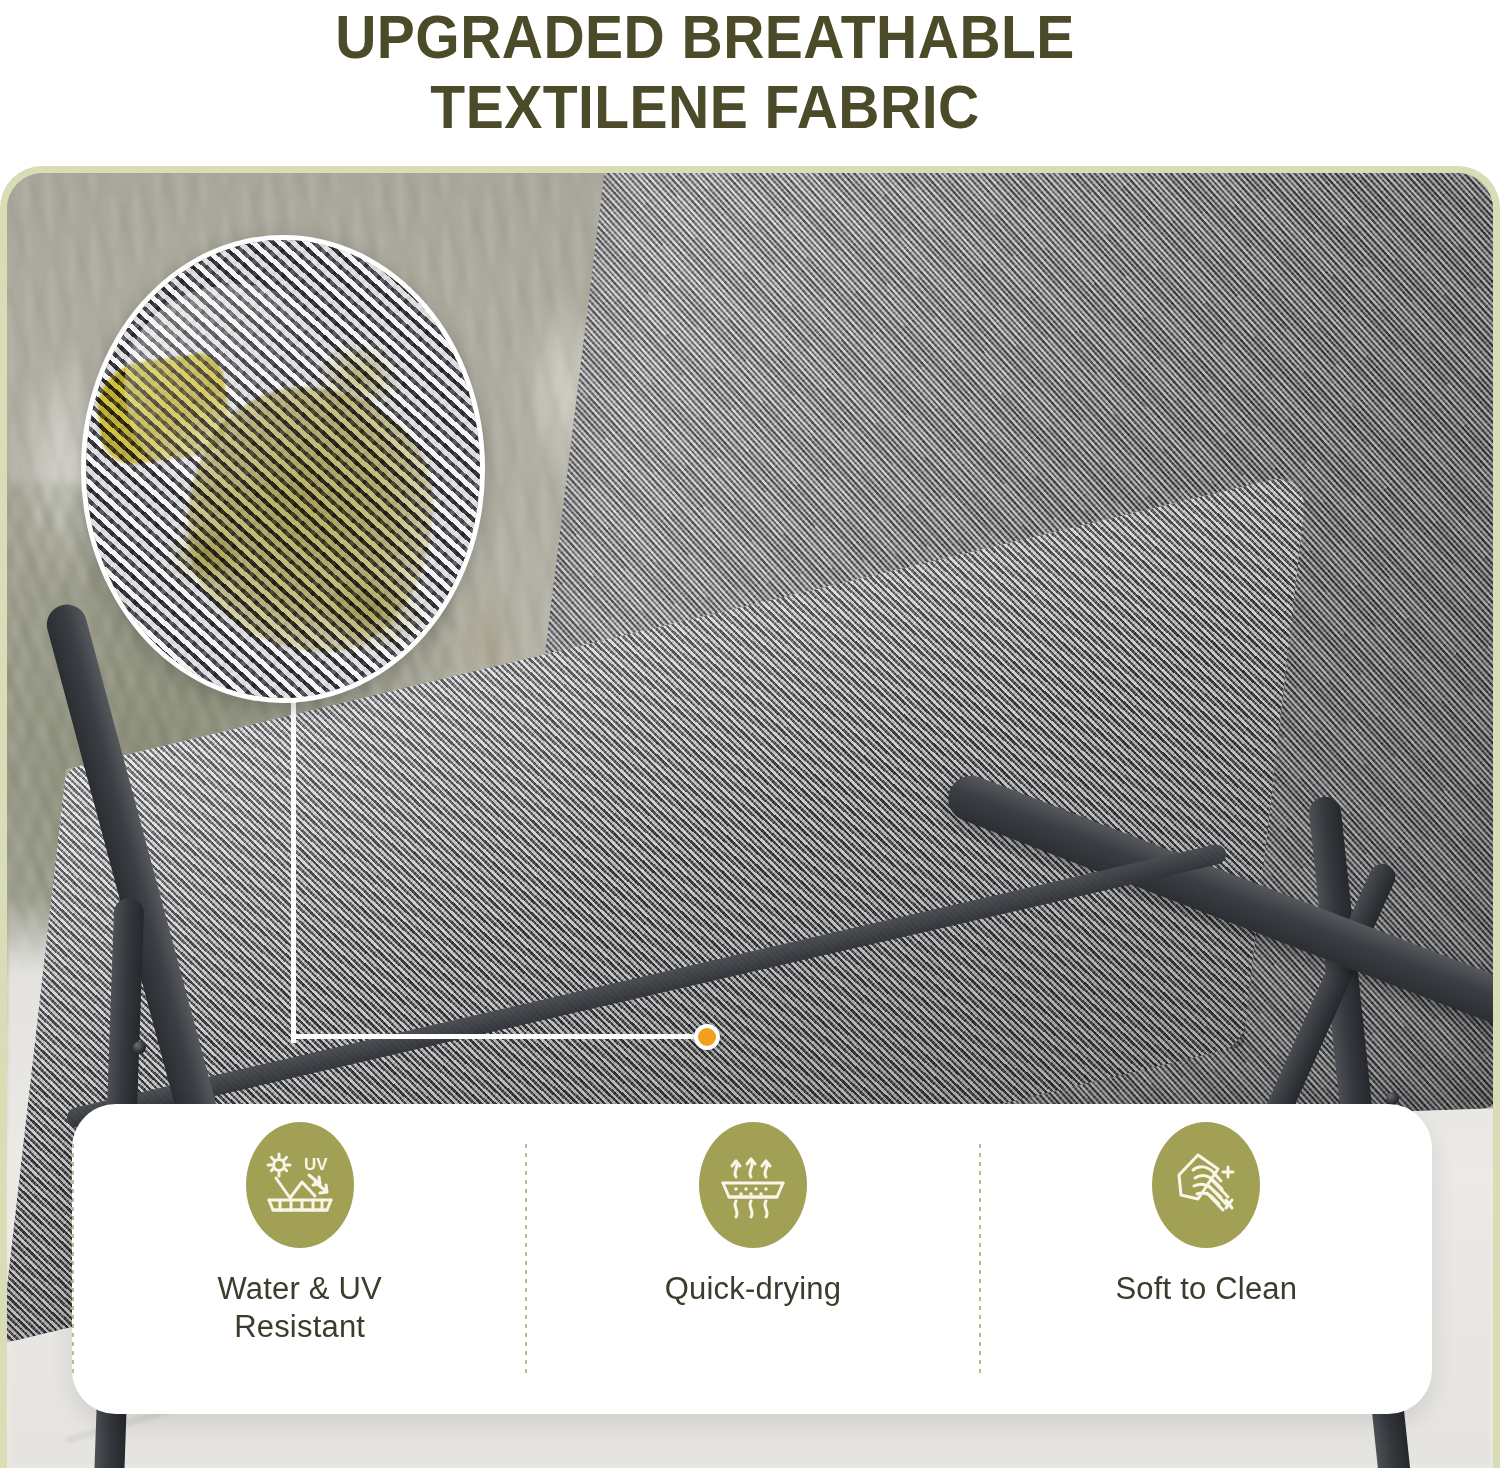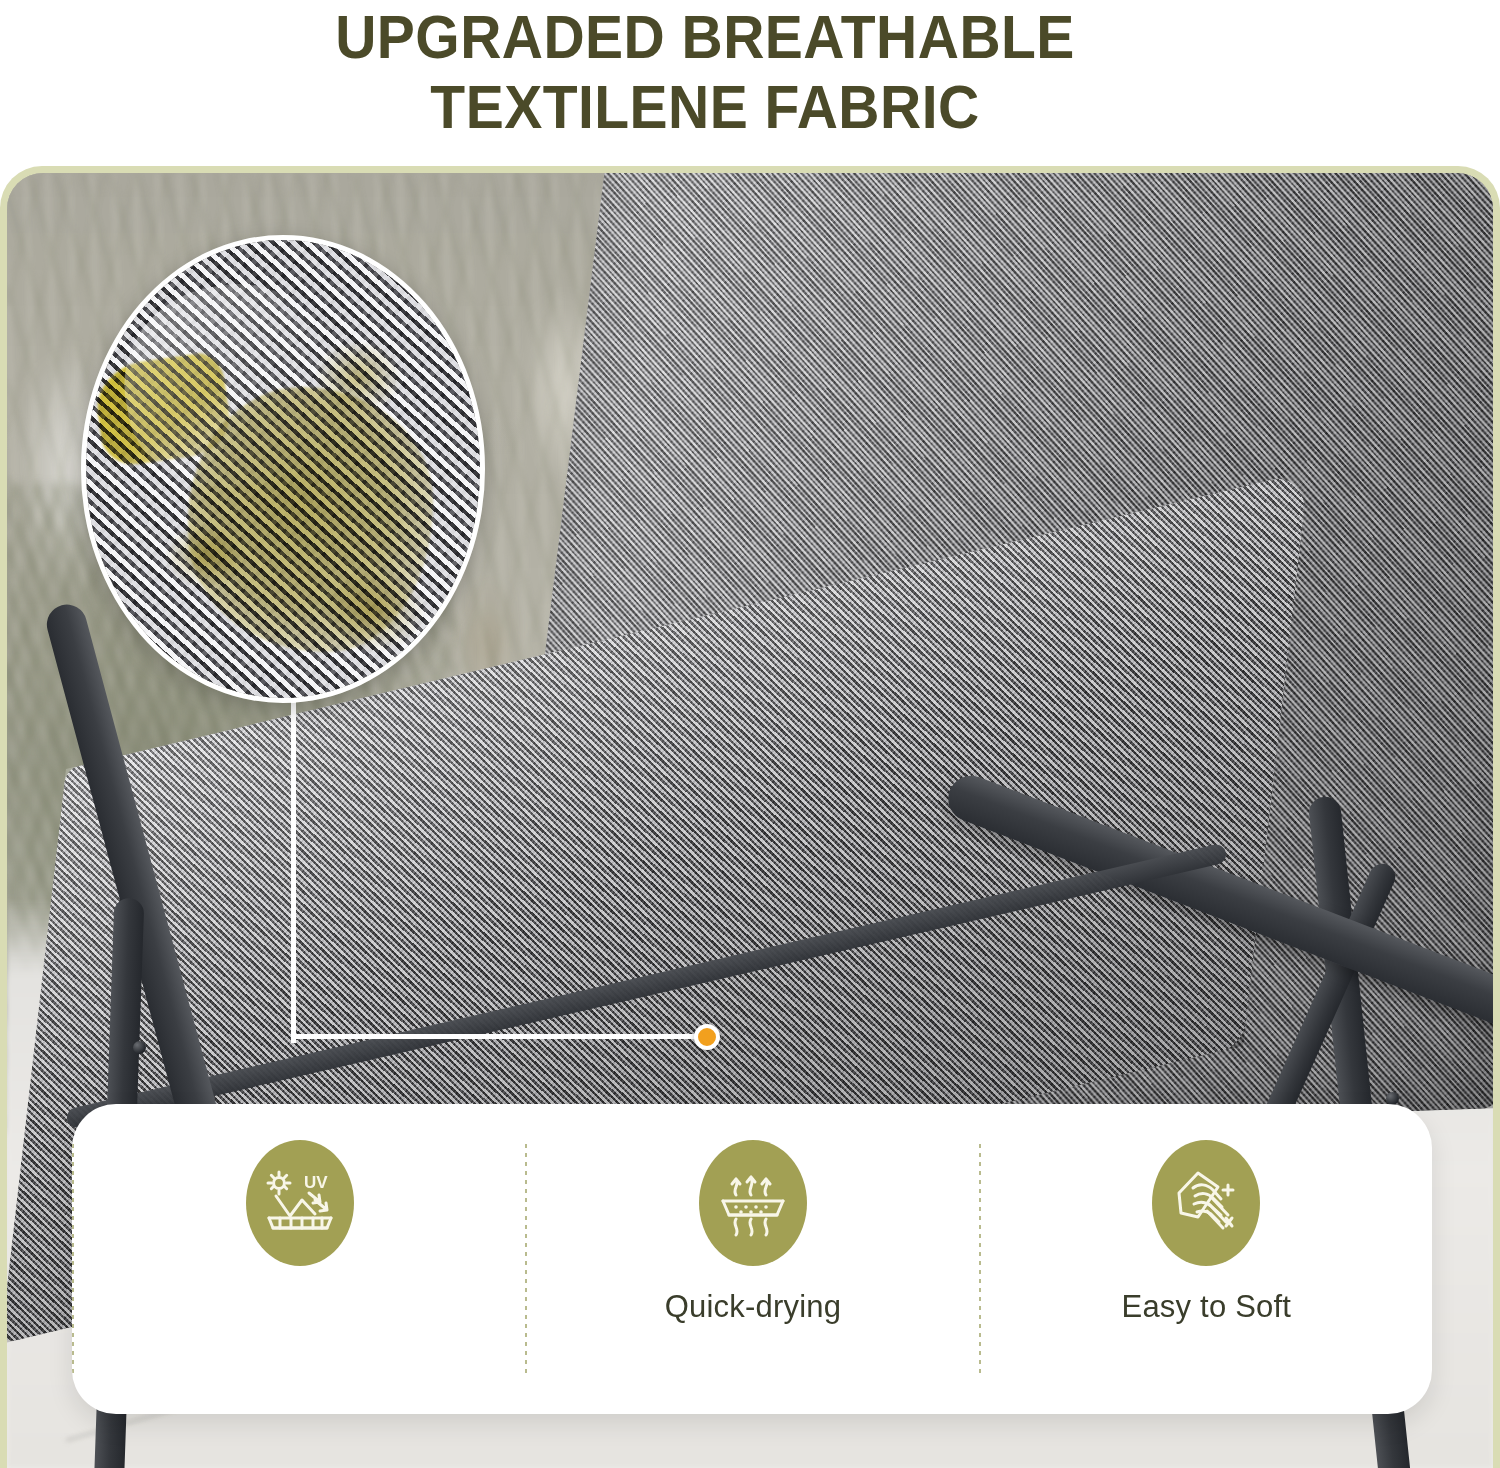--- a/index.html
+++ b/index.html
@@ -281,21 +281,21 @@
     align-items:stretch;
     z-index: 30;
     overflow:hidden;
   }
   .feature {
     flex: 1 1 0;
     display:flex;
     flex-direction:column;
     align-items:center;
     justify-content:flex-start;
-    padding-top: 36px;
+    padding-top: 18px;
     position:relative;
   }
   .divider {
     width: 2px;
     align-self:center;
     height: 230px;
     background-image: linear-gradient(to bottom, #b9bb8e 0 4px, transparent 4px 9px);
     background-size: 2px 9px;
     background-repeat: repeat-y;
     flex: 0 0 2px;
@@ -385,20 +385,24 @@
           <path d="M16 2 V5.5 M16 20.5 V24 M5 13 H8.5 M23.5 13 H27 M8.3 5.3 L10.7 7.7 M21.3 16.3 L23.7 18.7 M23.7 5.3 L21.3 7.7 M10.7 16.3 L8.3 18.7"></path>
           <text x="41" y="18" font-family="'Liberation Sans',sans-serif" font-size="17" font-weight="bold" fill="#f8f6e8" stroke="none">UV</text>
           <path d="M13 26 L27 46 L39 30 L52 44"></path>
           <path d="M46 23 L57 32 M57 32 L50 33 M57 32 L56 25"></path>
           <path d="M52 30 L64 40 M64 40 L57 41 M64 40 L63 33"></path>
           <path d="M6 48 H68"></path>
           <path d="M6 48 L10 58 H64 L68 48"></path>
           <path d="M17 48 V58 M28 48 V58 M39 48 V58 M50 48 V58 M59 48 V58"></path>
           <path d="M10 58 H64"></path>
         </svg>
+      </div>
+      <div class="feat-label">
+        <span>Water &amp; UV</span><br>
+        <span>Resistant</span>
       </div>
     </div>
 
     <div class="divider"></div>
 
     <div class="feature">
       <div class="badge">
         <svg width="74" height="68" viewBox="0 0 74 68" fill="none" stroke="#f8f6e8" stroke-width="3" stroke-linecap="round" stroke-linejoin="round">
           <path d="M20 26 C16 20, 24 16, 20 10 M20 10 L16 15 M20 10 L24 15"></path>
           <path d="M35 26 C31 20, 39 16, 35 8 M35 8 L31 13 M35 8 L39 13"></path>
@@ -432,19 +436,19 @@
           <path d="M22 19 C28 14, 36 15, 42 21 L50 30"></path>
           <path d="M24 27 C30 23, 37 24, 42 29 L51 38"></path>
           <path d="M23 35 C29 32, 35 33, 40 37 L50 46"></path>
           <path d="M26 43 C31 41, 36 42, 40 45 L48 53"></path>
           <path d="M40 28 L57 46 M38 35 L55 53 M36 42 L52 59"></path>
           <path d="M57 16 V26 M52 21 H62"></path>
           <path d="M55 49 L61 57 M61 49 L55 57"></path>
         </svg>
       </div>
       <div class="feat-label">
-        <span>Easy to Soft</span>
+        <span>Soft to Clean</span>
       </div>
     </div>
 
   </div>
 
 </div>
 
 </body></html>

